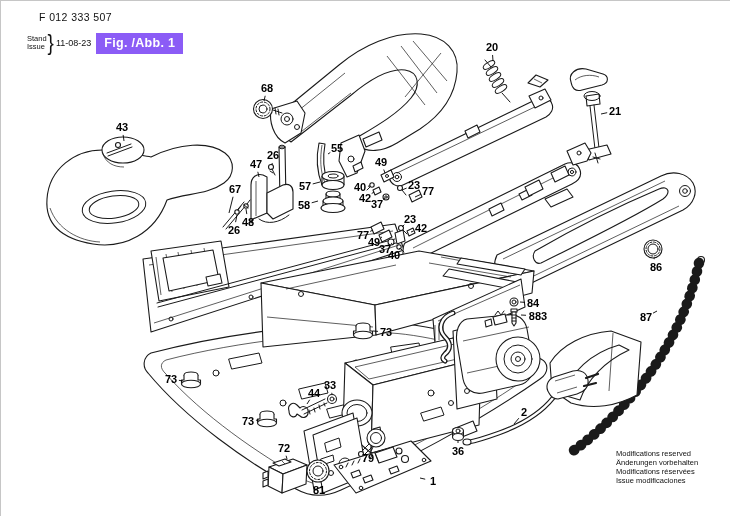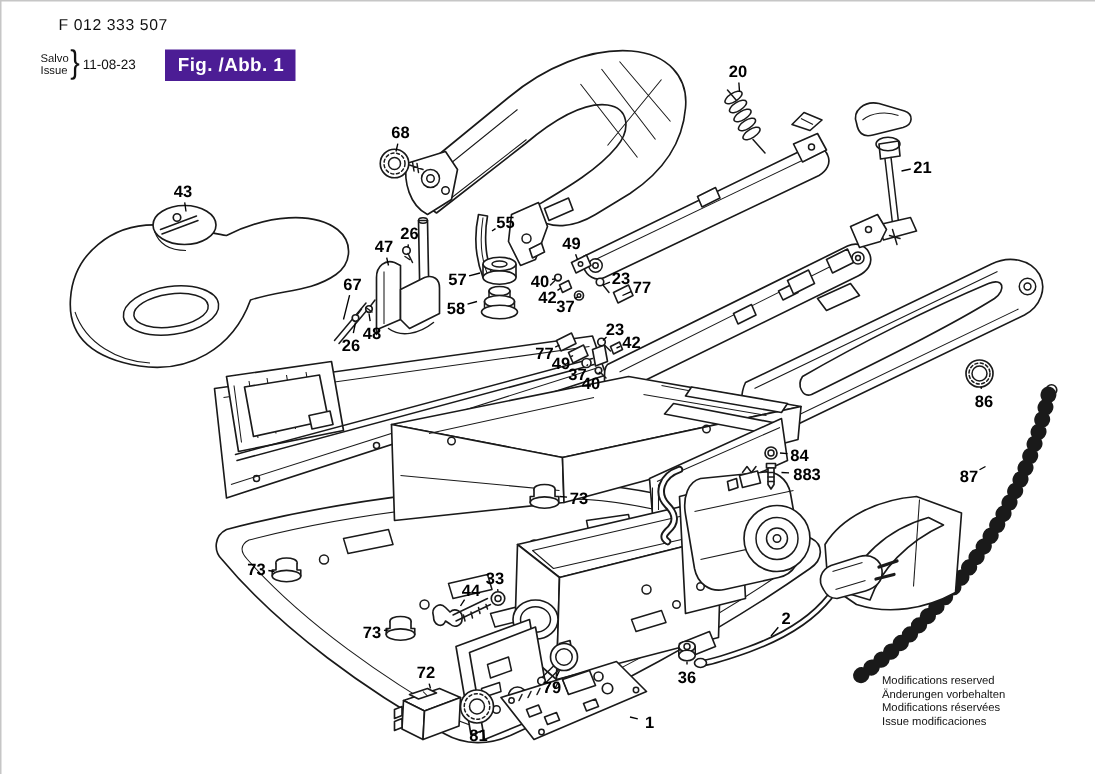--- a/index.html
+++ b/index.html
@@ -6,23 +6,23 @@
   .page {
     position:relative; width:730px; height:516px; background:#ffffff;
     border:1px solid #c6c6c6; overflow:hidden;
     font-family:"Liberation Sans", sans-serif; color:#111;
   }
   .hdr { position:absolute; left:26px; top:10px; }
   .hdr-partnum { font-size:10.5px; letter-spacing:0.4px;padding-left:12px; }
   .issue-row { display:flex; align-items:center; margin-top:9px; }
   .issue-col { display:flex; flex-direction:column; line-height:8px; font-size:7.5px; }
   .brace { font-size:19px; font-weight:300; margin:0 2px 0 1px; transform:scaleY(1.15); }
-  .issue-date { font-size:9px; margin-right:20px; }
-  .fig-badge { background:#4c1d95; color:#fff; font-weight:bold; font-size:12.5px; padding:3px 8px 4px 8px; letter-spacing:0.3px; }
-  .footer { position:absolute; left:587px; top:448px; font-size:7.5px; line-height:9px; }
+  .issue-date { font-size:9px; margin-right:5px; }
+  .fig-badge { background:#8b5cf6; color:#fff; font-weight:bold; font-size:12.5px; padding:3px 8px 4px 8px; letter-spacing:0.3px; }
+  .footer { position:absolute; left:615px; top:448px; font-size:7.5px; line-height:9px; }
   svg.diagram { position:absolute; left:0; top:0; }
   .f { fill:#ffffff; stroke:#1a1a1a; stroke-width:1.1; stroke-linejoin:round; }
   .s { fill:none; stroke:#1a1a1a; stroke-width:1; stroke-linejoin:round; stroke-linecap:round; }
   .t { fill:none; stroke:#1a1a1a; stroke-width:0.7; stroke-linejoin:round; }
   .hose { fill:none; stroke:#1a1a1a; stroke-width:10.5; stroke-dasharray:0.5 8; stroke-linecap:round; }
   .wirek { fill:none; stroke:#1a1a1a; stroke-width:4.6; stroke-linecap:round; }
   .wirew { fill:none; stroke:#ffffff; stroke-width:2.4; stroke-linecap:round; }
   .callout { font-family:"Liberation Sans", sans-serif; font-size:11px; font-weight:bold; fill:#000; text-anchor:middle; }
   .leader { stroke:#000; stroke-width:0.9; }
 </style>
@@ -451,21 +451,21 @@
         <text x="457" y="454" class="callout">36</text>
         <line x1="517.8785248026842" y1="417.145770236779" x2="513" y2="423" class="leader"></line>
         <text x="523" y="415" class="callout">2</text>
       </g>
   </svg>
 
   <div class="hdr">
     <div class="hdr-partnum">F 012 333 507</div>
     <div class="issue-row">
       <div class="issue-col">
-        <span>Salvo</span>
+        <span>Stand</span>
         <span>Issue</span>
       </div>
       <span class="brace">}</span>
       <span class="issue-date">11-08-23</span>
       <span class="fig-badge">Fig. /Abb. 1</span>
     </div>
   </div>
 
   <div class="footer">
     <div>Modifications reserved</div>

